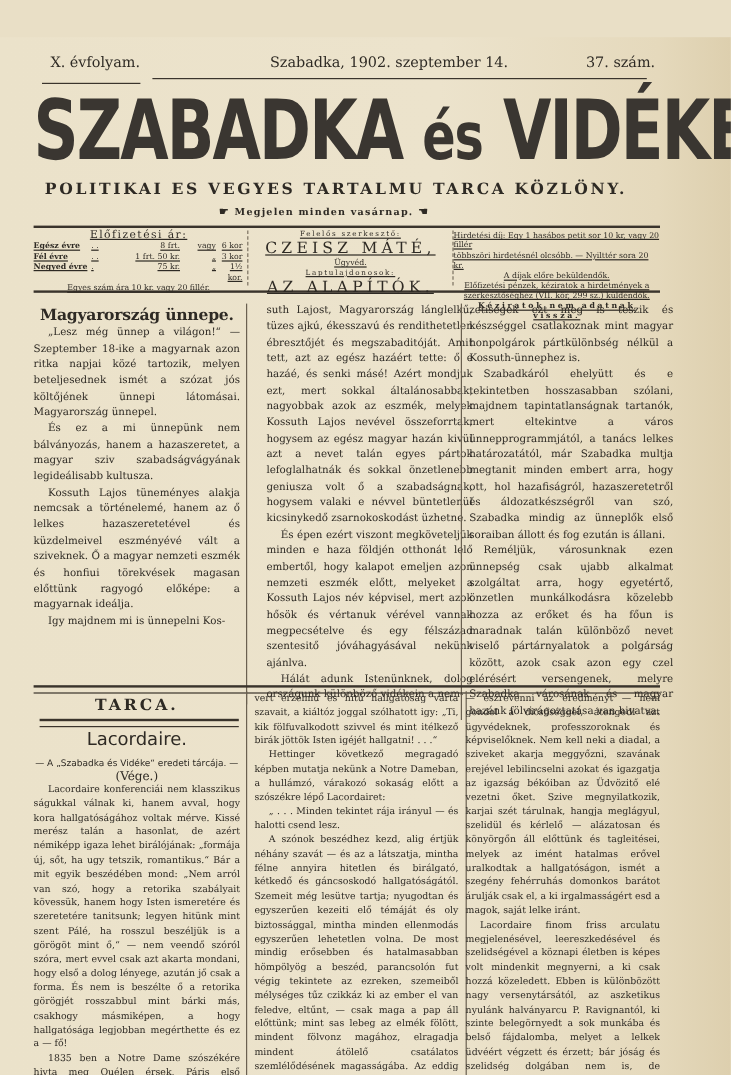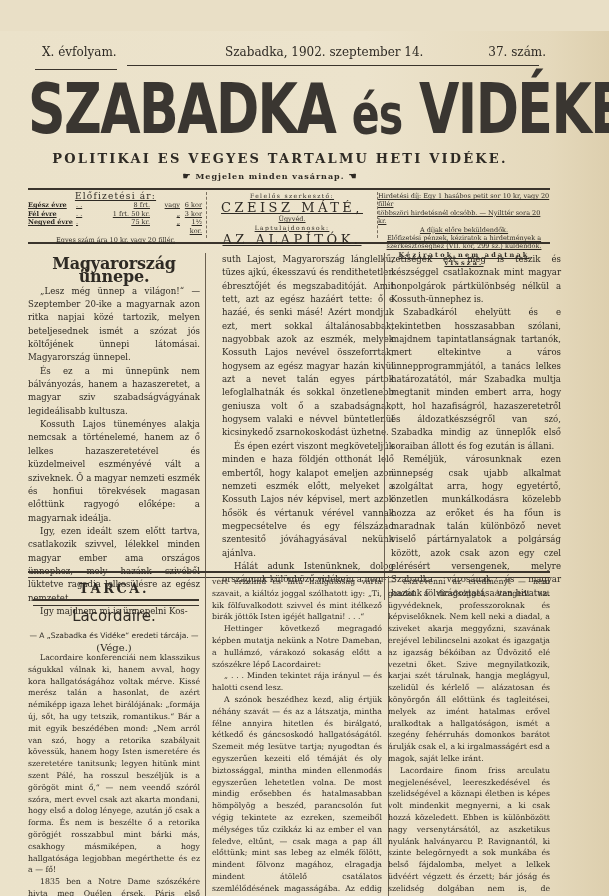--- a/index.html
+++ b/index.html
@@ -53,21 +53,21 @@
   .single { text-align:center; margin-top:1px; }
   .c2 .small { font-size:6px; letter-spacing:1.4px; }
   .c2 .big { font-size:13px; letter-spacing:3.5px; line-height:15px; }
   .c3 .lj { text-align:left; }
   .c3 .sp { letter-spacing:2.2px; font-weight:bold;}
   .columns-top { position:absolute; top:222px; left:28px; width:522px; height:305px; }
   .colA { position:absolute; left:0; width:172px; top:0; }
   .colB { position:absolute; left:177px; width:172px; top:0; border-left:1px solid #6a6050; padding-left:16px; }
   .colC { position:absolute; left:356px; width:170px; top:0; border-left:1px solid #6a6050; padding-left:6px; }
   .colA, .colB, .colC { font-size:8.6px; line-height:13.35px; text-align:justify; }
-  .h1 { text-align:center; font-size:16px; font-weight:bold; margin:4px 0 1px 0; letter-spacing:-0.2px;}
+  .h1 { text-align:center; font-size:13px; font-weight:bold; margin:4px 0 1px 0; letter-spacing:-0.2px;}
   p { margin:0; text-indent:12px; }
   p.noind { text-indent:0; }
   .divider-dbl { position:absolute; height:4px; border-top:2px solid #3a342c; border-bottom:1px solid #3a342c; }
   .tarca-head { position:absolute; top:550px; left:28px; width:172px; text-align:center; font-weight:bold; font-size:13px; letter-spacing:2.5px; }
   .lac-title { position:absolute; top:576px; left:28px; width:172px; text-align:center; font-family:"DejaVu Sans", sans-serif; font-size:15px; }
   .lac-sub { position:absolute; top:600px; left:28px; width:172px; text-align:center; font-family:"DejaVu Sans", sans-serif; font-size:7.5px; }
   .lac-vege { position:absolute; top:611px; left:28px; width:172px; text-align:center; font-size:10px; }
   .bot { position:absolute; font-size:7.8px; line-height:11.8px; text-align:justify; }
   .botA { left:28px; width:172px; top:621px; }
   .botB { left:205px; width:170px; top:545px; border-left:1px solid #6a6050; border-right:1px solid #6a6050; padding:0 6px; height:320px; }
@@ -81,21 +81,21 @@
   <div class="topline">
     <span class="vol">X. évfolyam.</span>
     <span class="date">Szabadka, 1902. szeptember 14.</span>
     <span class="num">37. szám.</span>
   </div>
   <div class="rule1"></div>
   <div class="rule2"></div>
 
   <div class="masthead"><span>SZABADKA </span><span class="es">és</span><span> VIDÉKE.</span></div>
 
-  <div class="subtitle">POLITIKAI ES VEGYES TARTALMU HETI VIDÉKE.</div>
+  <div class="subtitle">POLITIKAI ES VEGYES TARTALMU TARCA KÖZLÖNY.</div>
   <div class="appears">
     <span class="hand">☛</span><span>Megjelen minden vasárnap.</span><span class="hand">☚</span>
   </div>
 
   <div class="infobox">
     <div class="col c1">
       <div class="prices-title">Előfizetési ár:</div>
       <div class="price-row">
         <span class="a">Egész évre</span>
           <span class="b">. .</span>
@@ -131,24 +131,23 @@
       <div class="lj">többszöri hirdetésnél olcsóbb. — Nyilttér sora 20 kr.</div>
       <div>A díjak előre beküldendők.</div>
       <div>Előfizetési pénzek, kéziratok a hirdetmények a szerkesztőséghez (VII. kör, 299 sz.) küldendők.</div>
       <div class="sp">Kéziratok nem adatnak vissza.</div>
     </div>
   </div>
 
   <div class="columns-top">
     <div class="colA">
       <div class="h1">Magyarország ünnepe.</div>
-      <p>„Lesz még ünnep a világon!“ — Szeptember 20-ike a magyarnak azon ritka napjai közé tartozik, melyen beteljesednek ismét a szózat jós költőjének ünnepi látomásai. Magyarország ünnepel.</p>
+      <p>„Lesz még ünnep a világon!“ — Szeptember 18-ike a magyarnak azon ritka napjai közé tartozik, melyen beteljesednek ismét a szózat jós költőjének ünnepi látomásai. Magyarország ünnepel.</p>
       <p>És ez a mi ünnepünk nem bálványozás, hanem a hazaszeretet, a magyar sziv szabadságvágyának legideálisabb kultusza.</p>
       <p>Kossuth Lajos tüneményes alakja nemcsak a történelemé, hanem az ő lelkes hazaszeretetével és küzdelmeivel eszményévé vált a sziveknek. Ő a magyar nemzeti eszmék és honfiui törekvések magasan előttünk ragyogó előképe: a magyarnak ideálja.</p>
-      <p>Igy, ezen ideált szem előtt tartva, csatlakozik szivvel, lélekkel minden magyar ember ama országos ünnephez, mely hazánk szivéből lüktetve ragadja lelkesülésre az egész nemzetet.</p>
       <p>Igy majdnem mi is ünnepelni Kos-</p>
     </div>
     <div class="colB">
       <p class="noind">suth Lajost, Magyarország lánglelkű, tüzes ajkú, ékesszavú és rendithetetlen ébresztőjét és megszabaditóját. Amit tett, azt az egész hazáért tette: ő e hazáé, és senki másé! Azért mondjuk ezt, mert sokkal általánosabbak, nagyobbak azok az eszmék, melyek Kossuth Lajos nevével összeforrtak, hogysem az egész magyar hazán kivül azt a nevet talán egyes pártok lefoglalhatnák és sokkal önzetlenebb geniusza volt ő a szabadságnak, hogysem valaki e névvel büntetlenül kicsinykedő zsarnokoskodást üzhetne.</p>
       <p>És épen ezért viszont megköveteljük minden e haza földjén otthonát lelő embertől, hogy kalapot emeljen azon nemzeti eszmék előtt, melyeket a Kossuth Lajos név képvisel, mert azok hősök és vértanuk vérével vannak megpecsételve és egy félszázad szentesitő jóváhagyásával nekünk ajánlva.</p>
       <p>Hálát adunk Istenünknek, dolog országunk különböző vidékein a nem-</p>
     </div>
     <div class="colC">
       <p class="noind">zetiségek ezt meg is teszik és készséggel csatlakoznak mint magyar honpolgárok pártkülönbség nélkül a Kossuth-ünnephez is.</p>
       <p>Szabadkáról ehelyütt és e tekintetben hosszasabban szólani, majdnem tapintatlanságnak tartanók, mert eltekintve a város ünnepprogrammjától, a tanács lelkes határozatától, már Szabadka multja megtanit minden embert arra, hogy ott, hol hazafiságról, hazaszeretetről és áldozatkészségről van szó, Szabadka mindig az ünneplők első soraiban állott és fog ezután is állani.</p>

